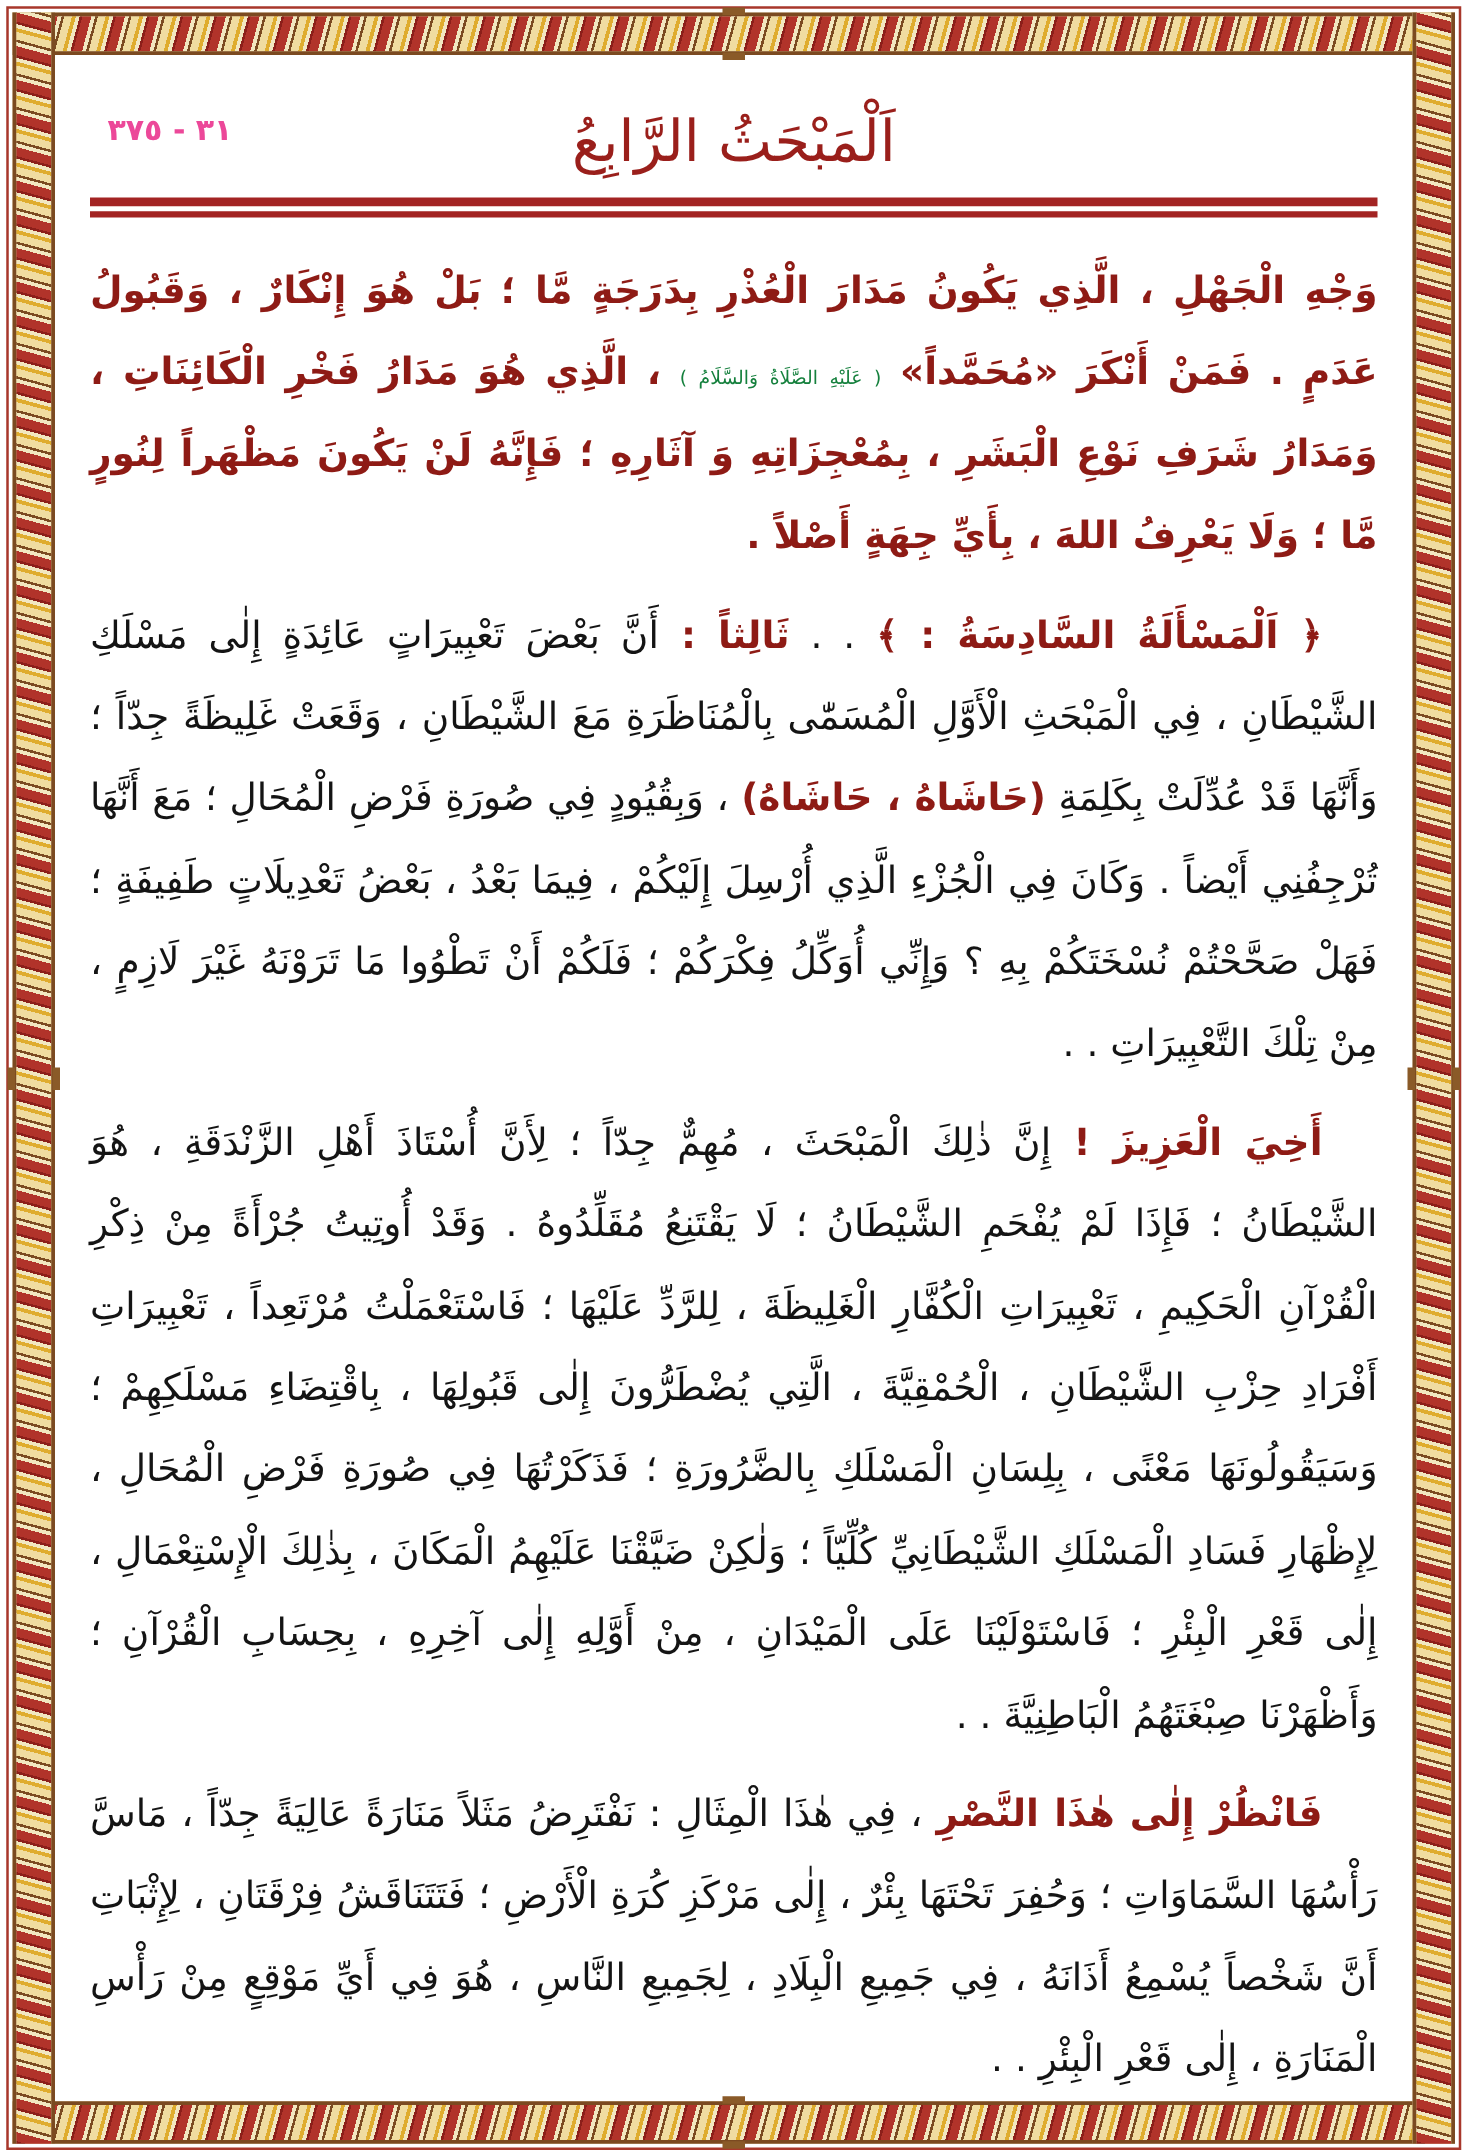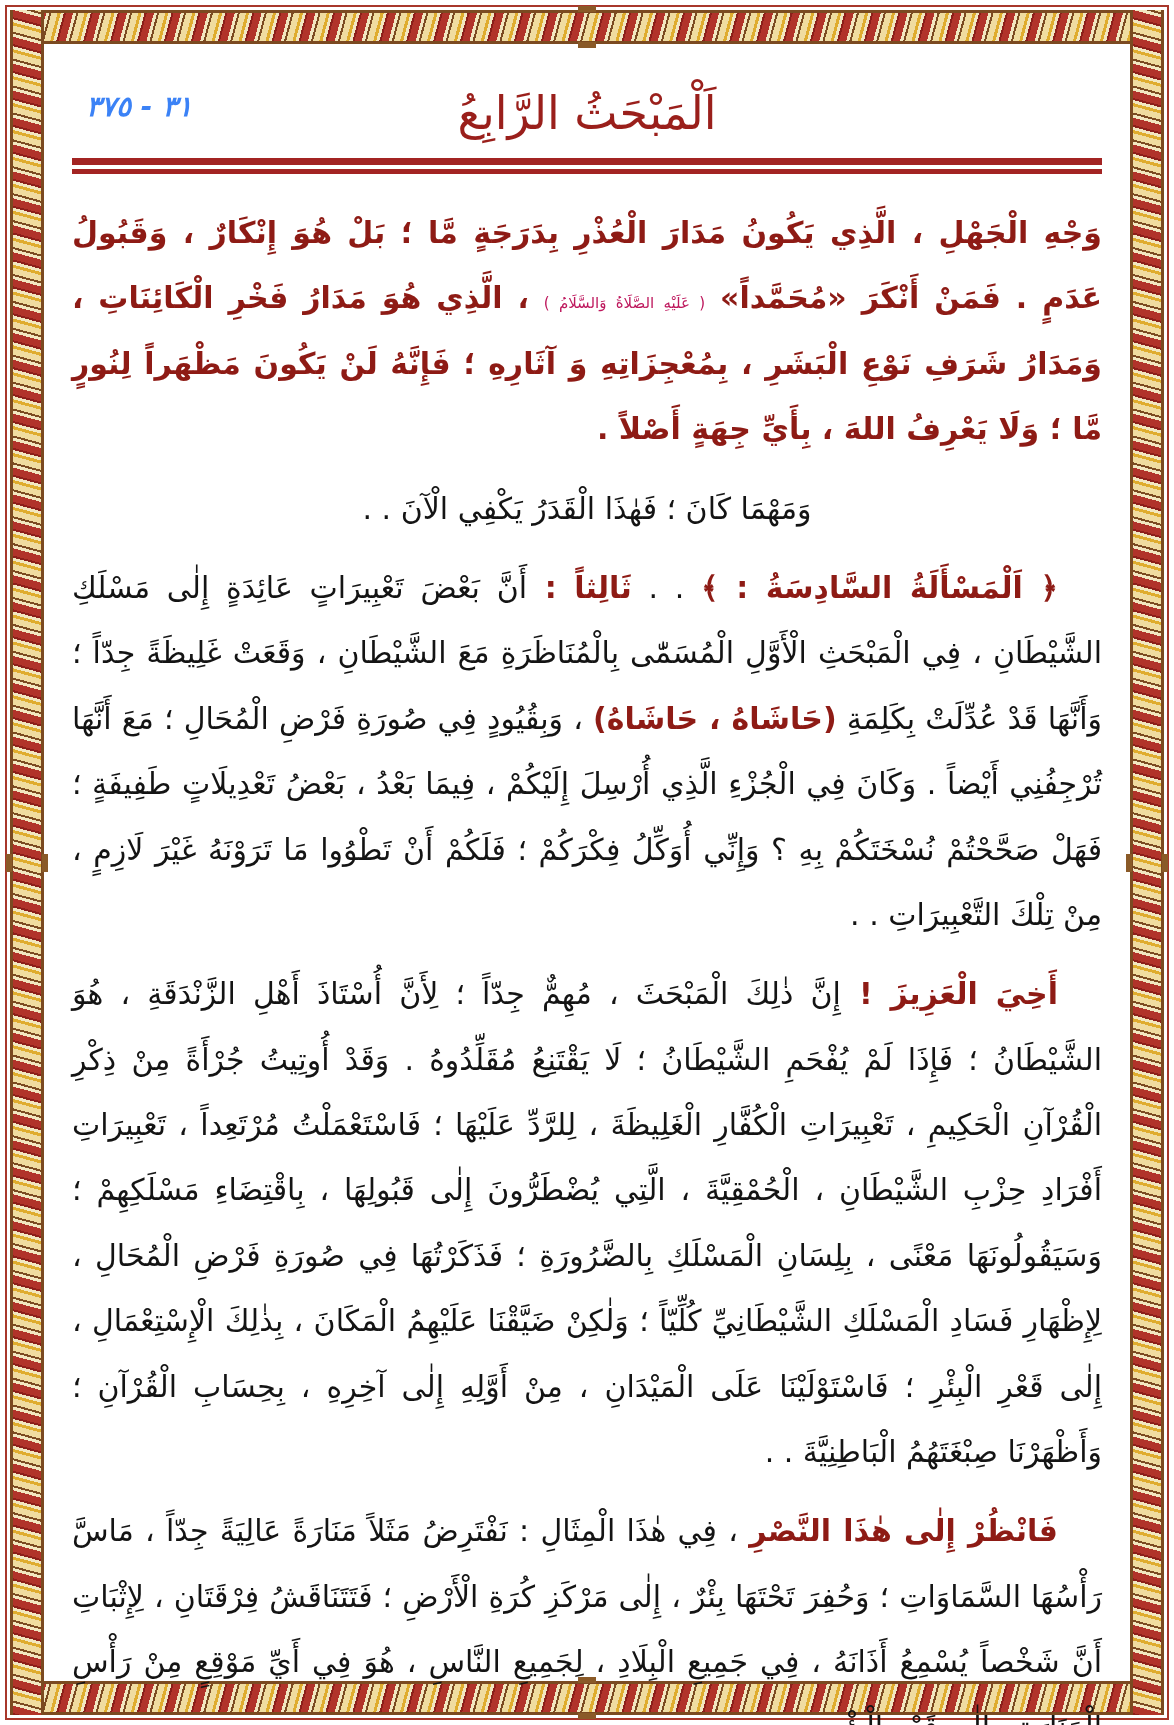--- a/index.html
+++ b/index.html
@@ -39,38 +39,38 @@
     width:6px;height:18px;background:#8A5A28;
   }
   .band-v::before{left:-7px;}
   .band-v::after{right:-7px;}
 
   
   .content{position:absolute;top:50px;left:48px;right:48px;bottom:50px;padding:0 24px;}
   .header{position:relative;margin-top:26px;height:74px;}
   .page-number{
     position:absolute;left:14px;top:14px;
-    font-size:28px;font-weight:bold;color:#3b82f6;letter-spacing:2px;font-style:italic;
+    font-size:24px;font-weight:bold;color:#ec4899;letter-spacing:2px;
   }
   .page-title{
     text-align:center;font-size:46px;font-weight:normal;color:#9A1F1B;
     direction:rtl;line-height:74px;
   }
   .rule{margin-top:8px;height:4px;border-top:7px solid #A32423;border-bottom:5px solid #A32423;}
 
   .body-text{
     margin-top:26px;direction:rtl;text-align:justify;
     font-size:30px;line-height:2.18;color:#141414;
   }
   .body-text p{margin:0 0 14px 0;}
   p.center{text-align:center;}
   p.indent{text-indent:44px;}
   .run.black{color:#141414;font-weight:normal;}
   .run.red{color:#8E1B15;font-weight:bold;margin-top:20px;}
-  .run.seal{color:#be185d;font-weight:normal;font-size:15px;}
+  .run.seal{color:#15803d;font-weight:normal;font-size:15px;}
 </style>
 </head>
 <body>
 
 <div class="hairline"></div>
 <div class="band band-h band-top"></div>
 <div class="band band-h band-bottom"></div>
 <div class="band band-v band-left"></div>
 <div class="band band-v band-right"></div>
 
@@ -78,20 +78,19 @@
 
   <div class="header">
     <span class="page-number" dir="rtl">٣١ - ٣٧٥</span>
     <div class="page-title">اَلْمَبْحَثُ الرَّابِعُ</div>
   </div>
 
   <div class="rule"></div>
 
   <div class="body-text">
     <p class=""><span class="run red">وَجْهِ الْجَهْلِ ، الَّذِي يَكُونُ مَدَارَ الْعُذْرِ بِدَرَجَةٍ مَّا ؛ بَلْ هُوَ إِنْكَارٌ ، وَقَبُولُ عَدَمٍ . فَمَنْ أَنْكَرَ «مُحَمَّداً» </span><span class="run seal">( عَلَيْهِ الصَّلَاةُ وَالسَّلَامُ )</span><span class="run red"> ، الَّذِي هُوَ مَدَارُ فَخْرِ الْكَائِنَاتِ ، وَمَدَارُ شَرَفِ نَوْعِ الْبَشَرِ ، بِمُعْجِزَاتِهِ وَ آثَارِهِ ؛ فَإِنَّهُ لَنْ يَكُونَ مَظْهَراً لِنُورٍ مَّا ؛ وَلَا يَعْرِفُ اللهَ ، بِأَيِّ جِهَةٍ أَصْلاً .</span></p>
-    <p class="center"><span class="run black">وَمَهْمَا كَانَ ؛ فَهٰذَا الْقَدَرُ يَكْفِي الْآنَ . .</span></p>
     <p class="indent"><span class="run red">﴿ اَلْمَسْأَلَةُ السَّادِسَةُ : ﴾</span><span class="run black"> . . </span><span class="run red">ثَالِثاً : </span><span class="run black">أَنَّ بَعْضَ تَعْبِيرَاتٍ عَائِدَةٍ إِلٰى مَسْلَكِ الشَّيْطَانِ ، فِي الْمَبْحَثِ الْأَوَّلِ الْمُسَمّٰى بِالْمُنَاظَرَةِ مَعَ الشَّيْطَانِ ، وَقَعَتْ غَلِيظَةً جِدّاً ؛ وَأَنَّهَا قَدْ عُدِّلَتْ بِكَلِمَةِ </span><span class="run red">(حَاشَاهُ ، حَاشَاهُ)</span><span class="run black"> ، وَبِقُيُودٍ فِي صُورَةِ فَرْضِ الْمُحَالِ ؛ مَعَ أَنَّهَا تُرْجِفُنِي أَيْضاً . وَكَانَ فِي الْجُزْءِ الَّذِي أُرْسِلَ إِلَيْكُمْ ، فِيمَا بَعْدُ ، بَعْضُ تَعْدِيلَاتٍ طَفِيفَةٍ ؛ فَهَلْ صَحَّحْتُمْ نُسْخَتَكُمْ بِهِ ؟ وَإِنِّي أُوَكِّلُ فِكْرَكُمْ ؛ فَلَكُمْ أَنْ تَطْوُوا مَا تَرَوْنَهُ غَيْرَ لَازِمٍ ، مِنْ تِلْكَ التَّعْبِيرَاتِ . .</span></p>
     <p class="indent"><span class="run red">أَخِيَ الْعَزِيزَ ! </span><span class="run black">إِنَّ ذٰلِكَ الْمَبْحَثَ ، مُهِمٌّ جِدّاً ؛ لِأَنَّ أُسْتَاذَ أَهْلِ الزَّنْدَقَةِ ، هُوَ الشَّيْطَانُ ؛ فَإِذَا لَمْ يُفْحَمِ الشَّيْطَانُ ؛ لَا يَقْتَنِعُ مُقَلِّدُوهُ . وَقَدْ أُوتِيتُ جُرْأَةً مِنْ ذِكْرِ الْقُرْآنِ الْحَكِيمِ ، تَعْبِيرَاتِ الْكُفَّارِ الْغَلِيظَةَ ، لِلرَّدِّ عَلَيْهَا ؛ فَاسْتَعْمَلْتُ مُرْتَعِداً ، تَعْبِيرَاتِ أَفْرَادِ حِزْبِ الشَّيْطَانِ ، الْحُمْقِيَّةَ ، الَّتِي يُضْطَرُّونَ إِلٰى قَبُولِهَا ، بِاقْتِضَاءِ مَسْلَكِهِمْ ؛ وَسَيَقُولُونَهَا مَعْنًى ، بِلِسَانِ الْمَسْلَكِ بِالضَّرُورَةِ ؛ فَذَكَرْتُهَا فِي صُورَةِ فَرْضِ الْمُحَالِ ، لِإِظْهَارِ فَسَادِ الْمَسْلَكِ الشَّيْطَانِيِّ كُلِّيّاً ؛ وَلٰكِنْ ضَيَّقْنَا عَلَيْهِمُ الْمَكَانَ ، بِذٰلِكَ الْإِسْتِعْمَالِ ، إِلٰى قَعْرِ الْبِئْرِ ؛ فَاسْتَوْلَيْنَا عَلَى الْمَيْدَانِ ، مِنْ أَوَّلِهِ إِلٰى آخِرِهِ ، بِحِسَابِ الْقُرْآنِ ؛ وَأَظْهَرْنَا صِبْغَتَهُمُ الْبَاطِنِيَّةَ . .</span></p>
     <p class="indent"><span class="run red">فَانْظُرْ إِلٰى هٰذَا النَّصْرِ</span><span class="run black"> ، فِي هٰذَا الْمِثَالِ : نَفْتَرِضُ مَثَلاً مَنَارَةً عَالِيَةً جِدّاً ، مَاسَّ رَأْسُهَا السَّمَاوَاتِ ؛ وَحُفِرَ تَحْتَهَا بِئْرٌ ، إِلٰى مَرْكَزِ كُرَةِ الْأَرْضِ ؛ فَتَتَنَاقَشُ فِرْقَتَانِ ، لِإِثْبَاتِ أَنَّ شَخْصاً يُسْمِعُ أَذَانَهُ ، فِي جَمِيعِ الْبِلَادِ ، لِجَمِيعِ النَّاسِ ، هُوَ فِي أَيِّ مَوْقِعٍ مِنْ رَأْسِ الْمَنَارَةِ ، إِلٰى قَعْرِ الْبِئْرِ . .</span></p>
 
   </div>
 
 </div>
 
 </body></html>

